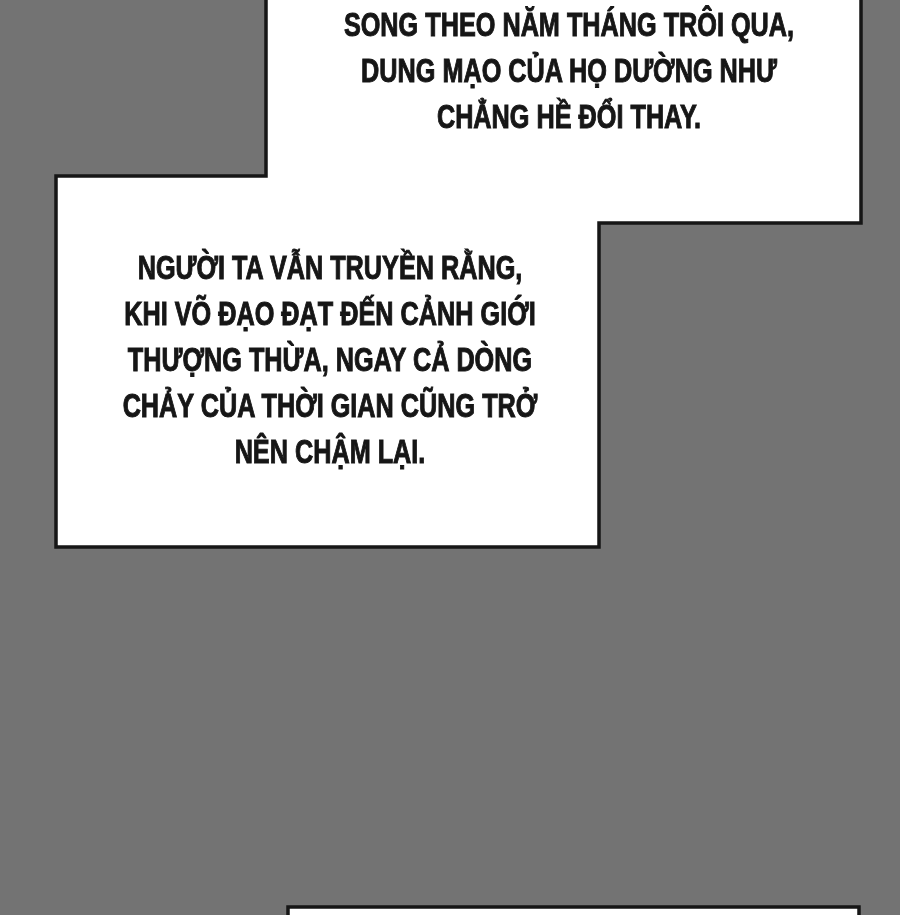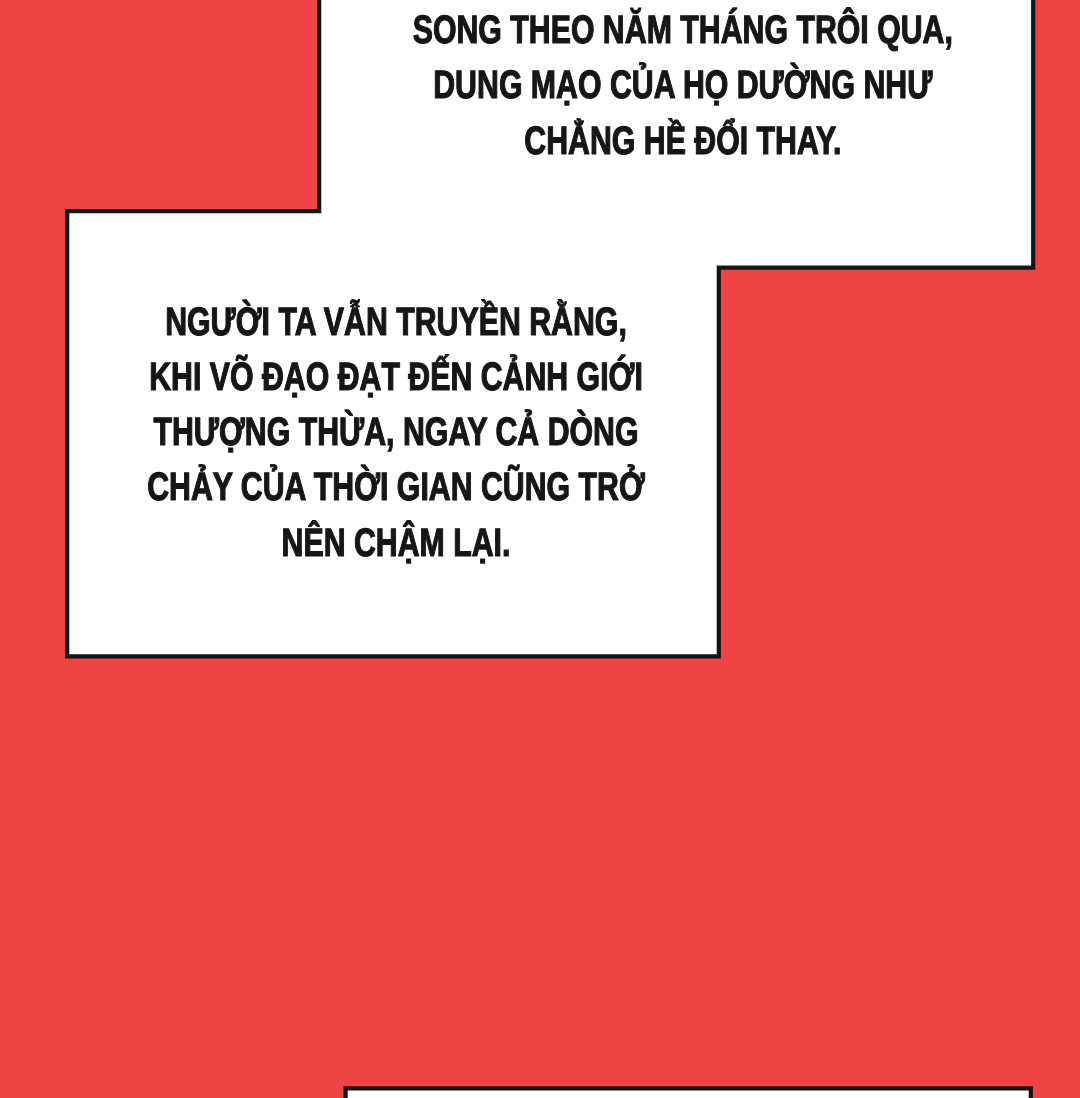--- a/index.html
+++ b/index.html
@@ -1,18 +1,18 @@
 <!DOCTYPE html>
 <html lang="vi"><head>
 <meta charset="utf-8">
 <style>
   html,body{margin:0;padding:0;background:#ffffff;}
   .stage{
     position:relative;width:900px;height:915px;overflow:hidden;
-    background:#ef4444;
+    background:#737373;
     font-family:"Liberation Sans",sans-serif;
   }
   .panel-svg{position:absolute;left:0;top:0;width:900px;height:915px;display:block;}
   .caption{
     position:absolute;width:900px;
     font-weight:bold;
     font-size:33px;
     line-height:46px;
     text-align:center;
     color:#161616;

